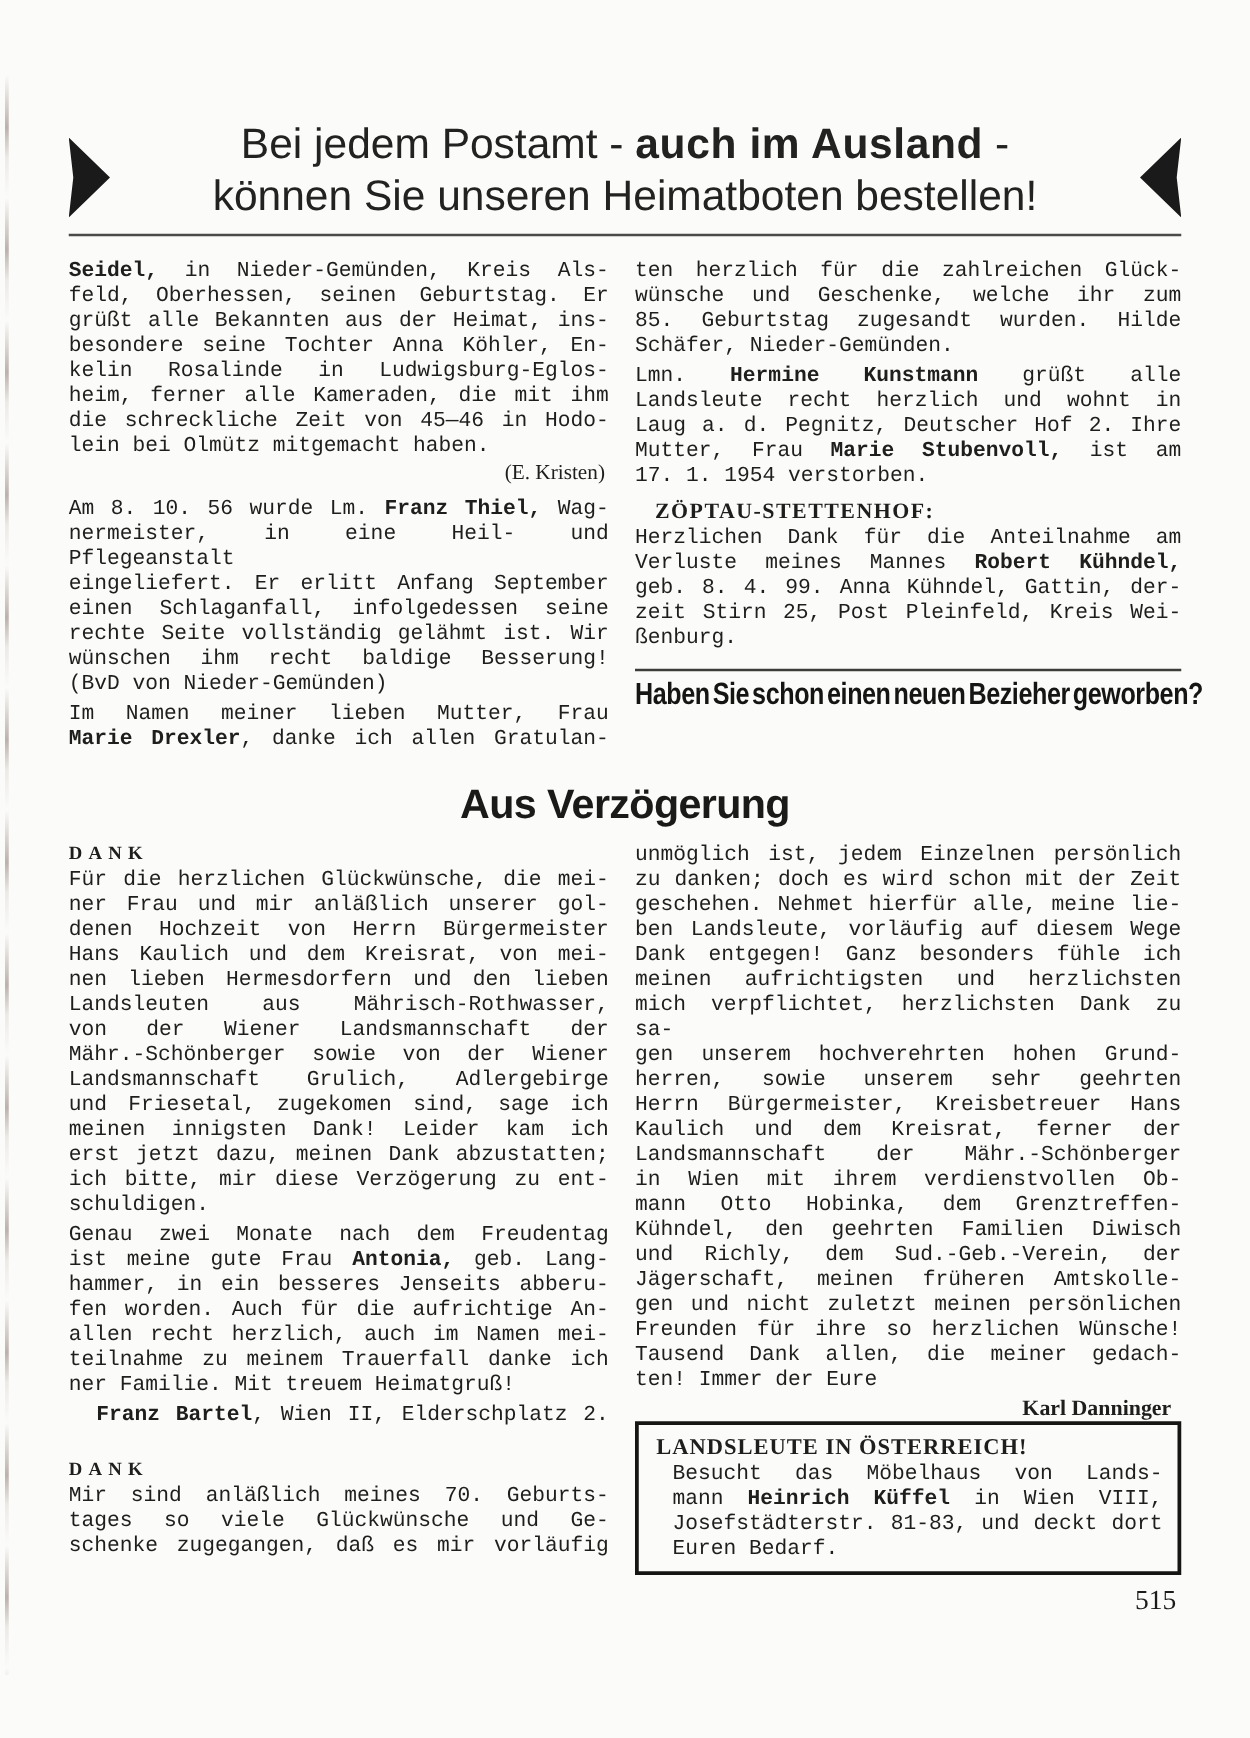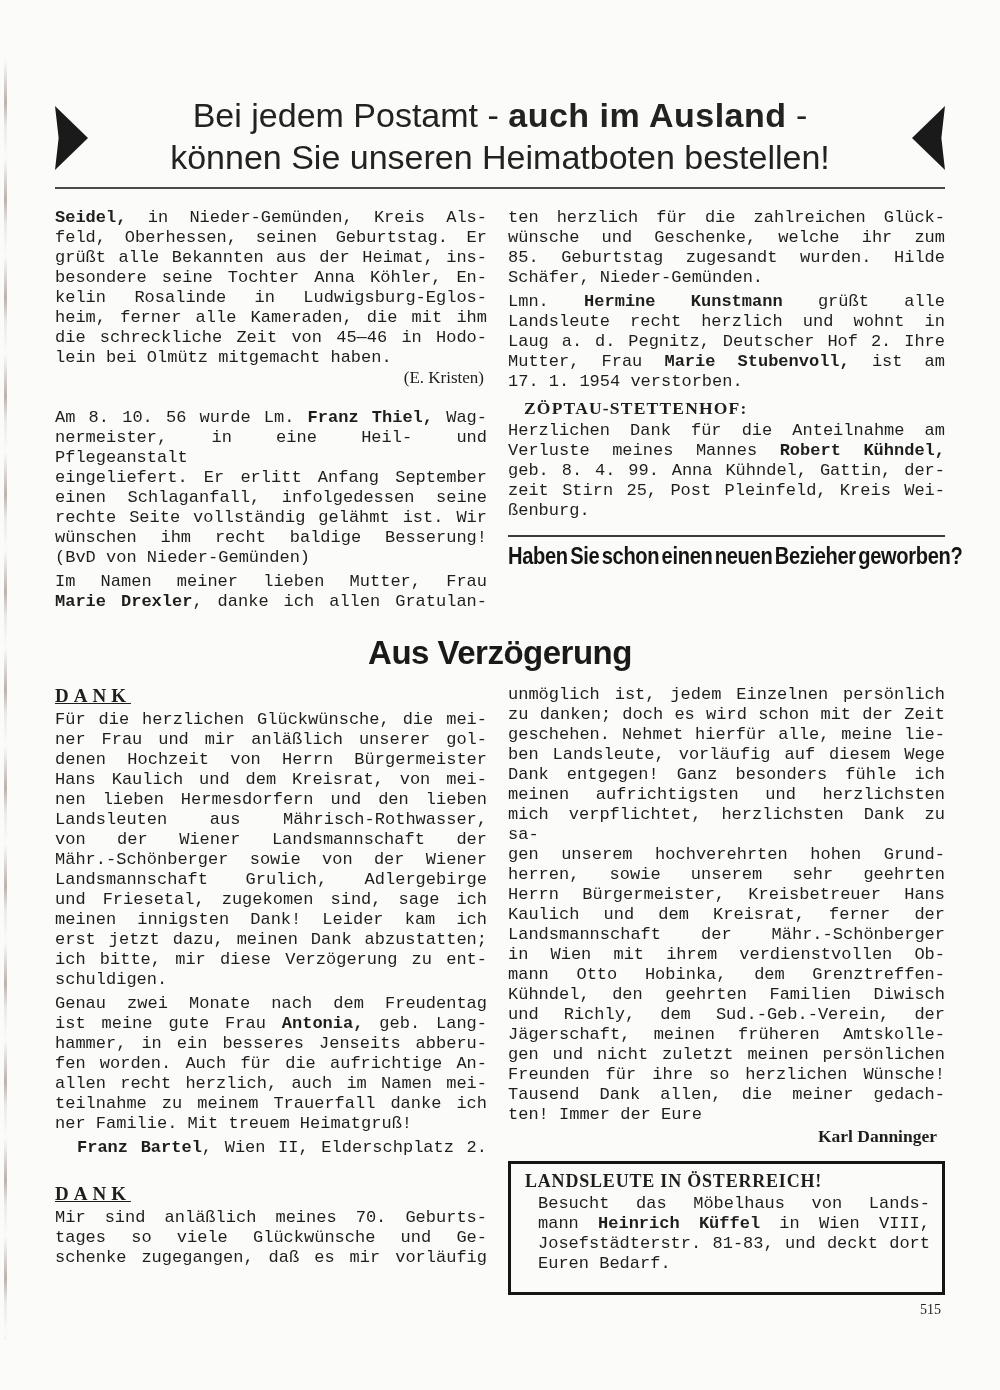--- a/index.html
+++ b/index.html
@@ -18,21 +18,21 @@
     background: repeating-linear-gradient(180deg,
       rgba(130,110,100,0.00) 0px,
       rgba(130,110,100,0.25) 20px,
       rgba(112,88,78,0.45)  42px,
       rgba(130,110,100,0.12) 66px,
       rgba(130,110,100,0.00) 98px);
     border-radius: 2px;
   }
 
   
-  .banner { margin: 94px 55px 0; display: flex; }
+  .banner { margin: 94px 55px 0; display: flex; align-items: center; }
   .arrow { width: 33px; height: 64px; background: #1a1a1a; flex: none; margin-top: 12px; }
   .arrow-pt-right { clip-path: polygon(0 0, 100% 50%, 0 100%, 11% 50%); }
   .arrow-pt-left  { clip-path: polygon(100% 0, 0 50%, 100% 100%, 89% 50%); }
   .banner-center {
     flex: 1; text-align: center;
     font-family: "Liberation Sans", "DejaVu Sans", sans-serif;
     font-size: 34px; line-height: 42px; color: #222220;
   }
   .banner-bold { font-weight: 700; letter-spacing: 0.5px; }
 
@@ -45,21 +45,21 @@
   .col-r { width: 437px; }
 
   .para { font-size: 17px; line-height: 20px; font-family: Liberation Mono, monospace; }
   .para + .para { margin-top: 4px; }
   .line { text-align: justify; text-align-last: justify; }
   .para .line:last-child { text-align-last: left; }
   .para.full-last .line:last-child { text-align-last: justify; }
   .b, .line .b { font-weight: 700; }
 
   .byline { font-size: 17px; line-height: 20px; text-align: right; padding-right: 3px; }
-  .byline + .para { margin-top: 20px; }
+  .byline + .para { margin-top: 10px; }
 
   h2, h3 { margin: 0; padding: 0; }
   .subhead { font-size: 17.5px; font-weight: 700; letter-spacing: 1.2px; margin: 6px 16px 2px; }
 
   .col-rule { border: none; border-top: 2px solid #3c3c3a; margin: 14px 0 0; }
   .slogan { margin-top: 5px; height: 30px; }
   .slogan-inner {
     display: inline-block; white-space: nowrap;
     font-family: "Liberation Sans", "DejaVu Sans", sans-serif;
     font-weight: 700; font-size: 24.5px;
@@ -68,33 +68,33 @@
     color: #151513;
   }
 
   .section-heading {
     text-align: center;
     font-family: "Liberation Sans", "DejaVu Sans", sans-serif;
     font-weight: 700; font-size: 33px; letter-spacing: -0.5px;
     margin: 22px 0 0; color: #1a1a18;
   }
 
-  .dank { font-size: 19px; font-weight: 700; letter-spacing: 5px; margin: 0 0 3px; text-decoration: underline; }
+  .dank { font-size: 15px; font-weight: 700; letter-spacing: 5px; margin: 0 0 3px; }
   .dank.second { margin-top: 25px; }
   .dank + .para { margin-top: 0; }
 
   .address { margin-top: 6px; text-indent: 22px; }
 
   .signature { font-size: 17.5px; font-weight: 700; text-align: right; padding-right: 8px; margin-top: 1px; }
 
-  .adbox { border: 3px solid #151513; margin-top: 14px; padding: 7px 12px 18px 14px; }
+  .adbox { border: 3px solid #151513; margin-top: 0; padding: 7px 12px 7px 14px; }
   .adbox-title { font-size: 18px; font-weight: 700; letter-spacing: 0.8px; margin: 0 0 2px; }
   .adbox-body { margin-left: 13px; }
 
-  .footer { text-align: right; padding: 7px 59px 0 0; font-size: 14px; color: #1c1c1a; }
+  .footer { text-align: right; padding: 7px 59px 0 0; font-size: 22px; color: #1c1c1a; }
 </style>
 </head>
 <body>
 
 <div class="page">
 
   <div class="edge"></div>
 
   <header class="banner">
     <span class="arrow arrow-pt-right"></span>

